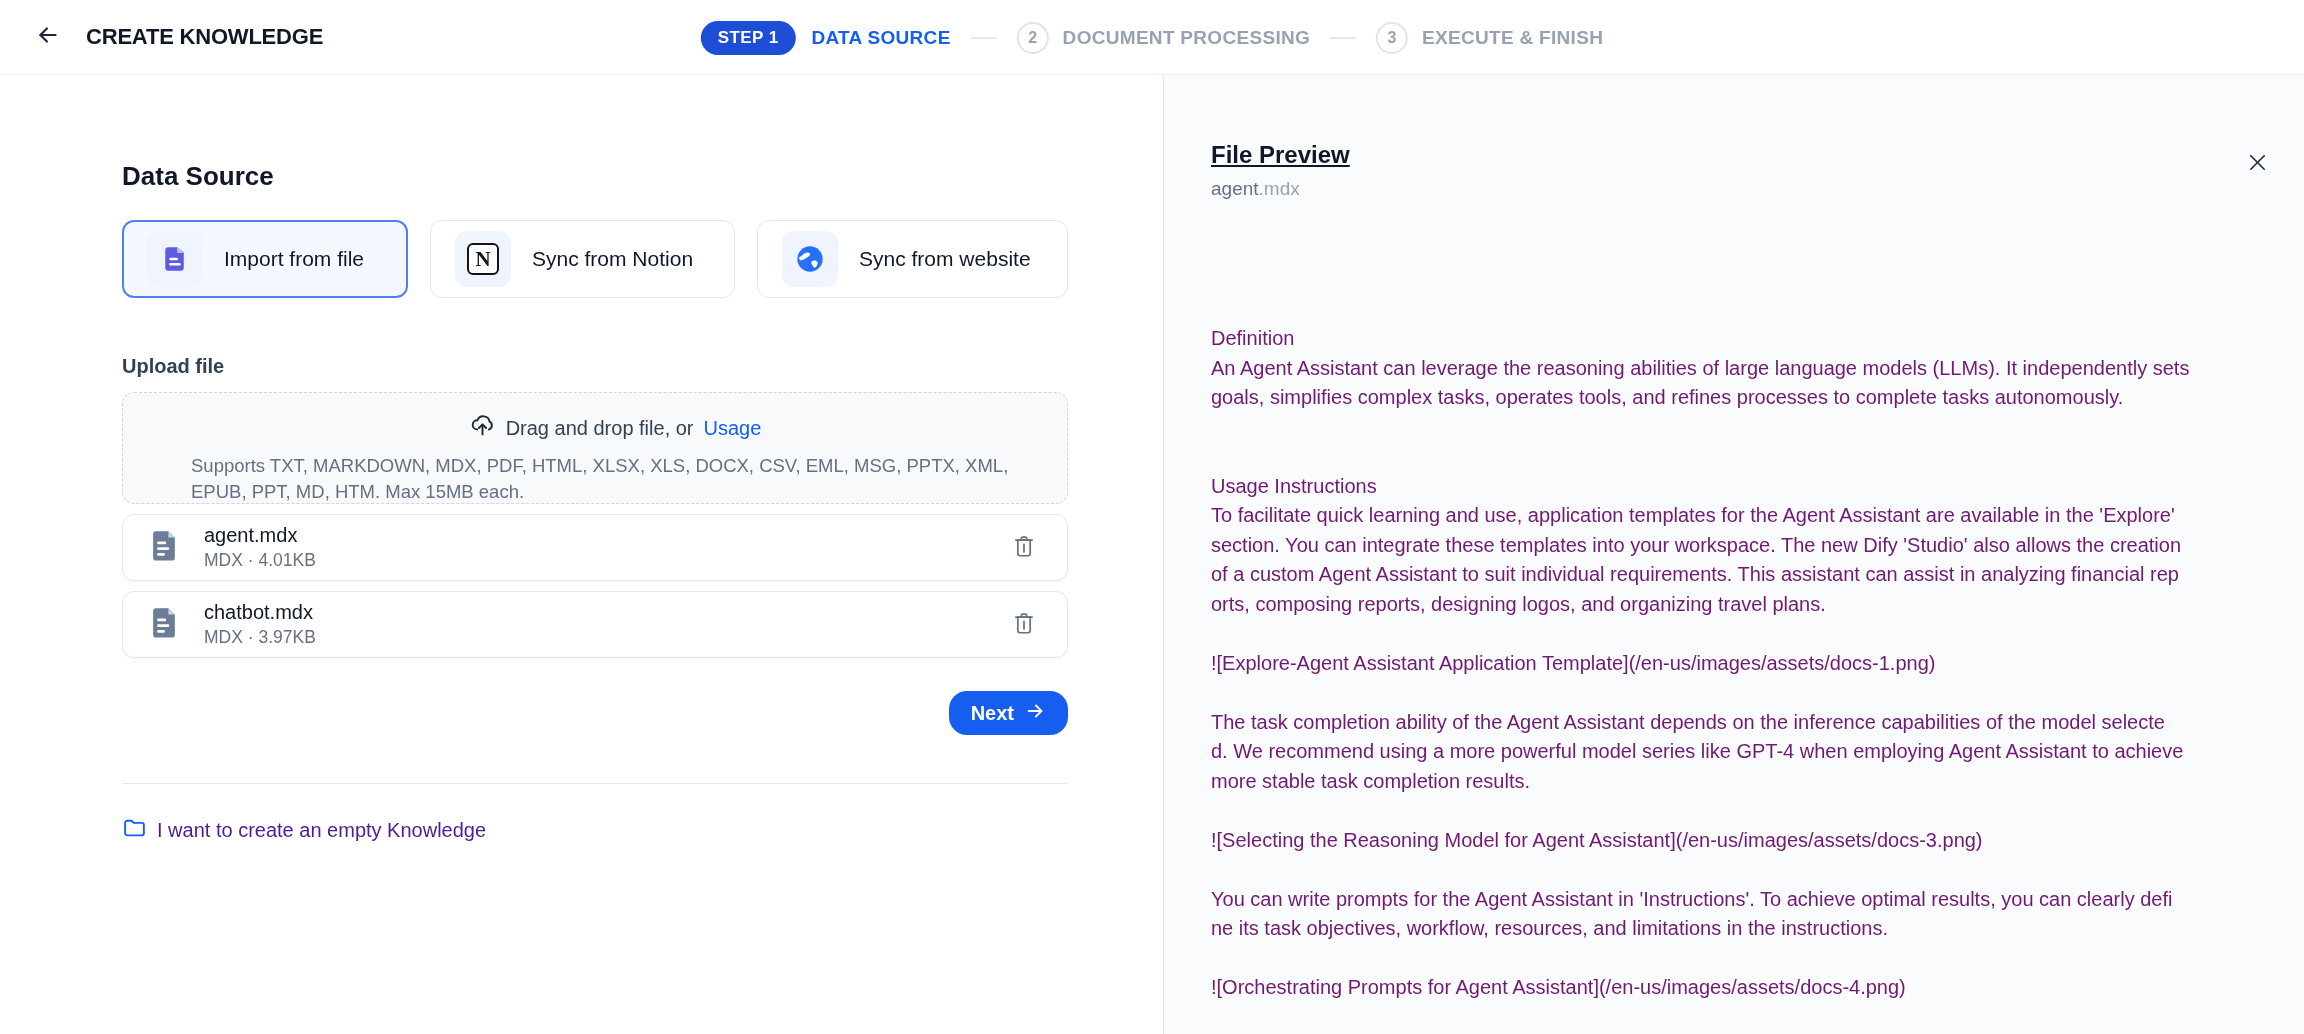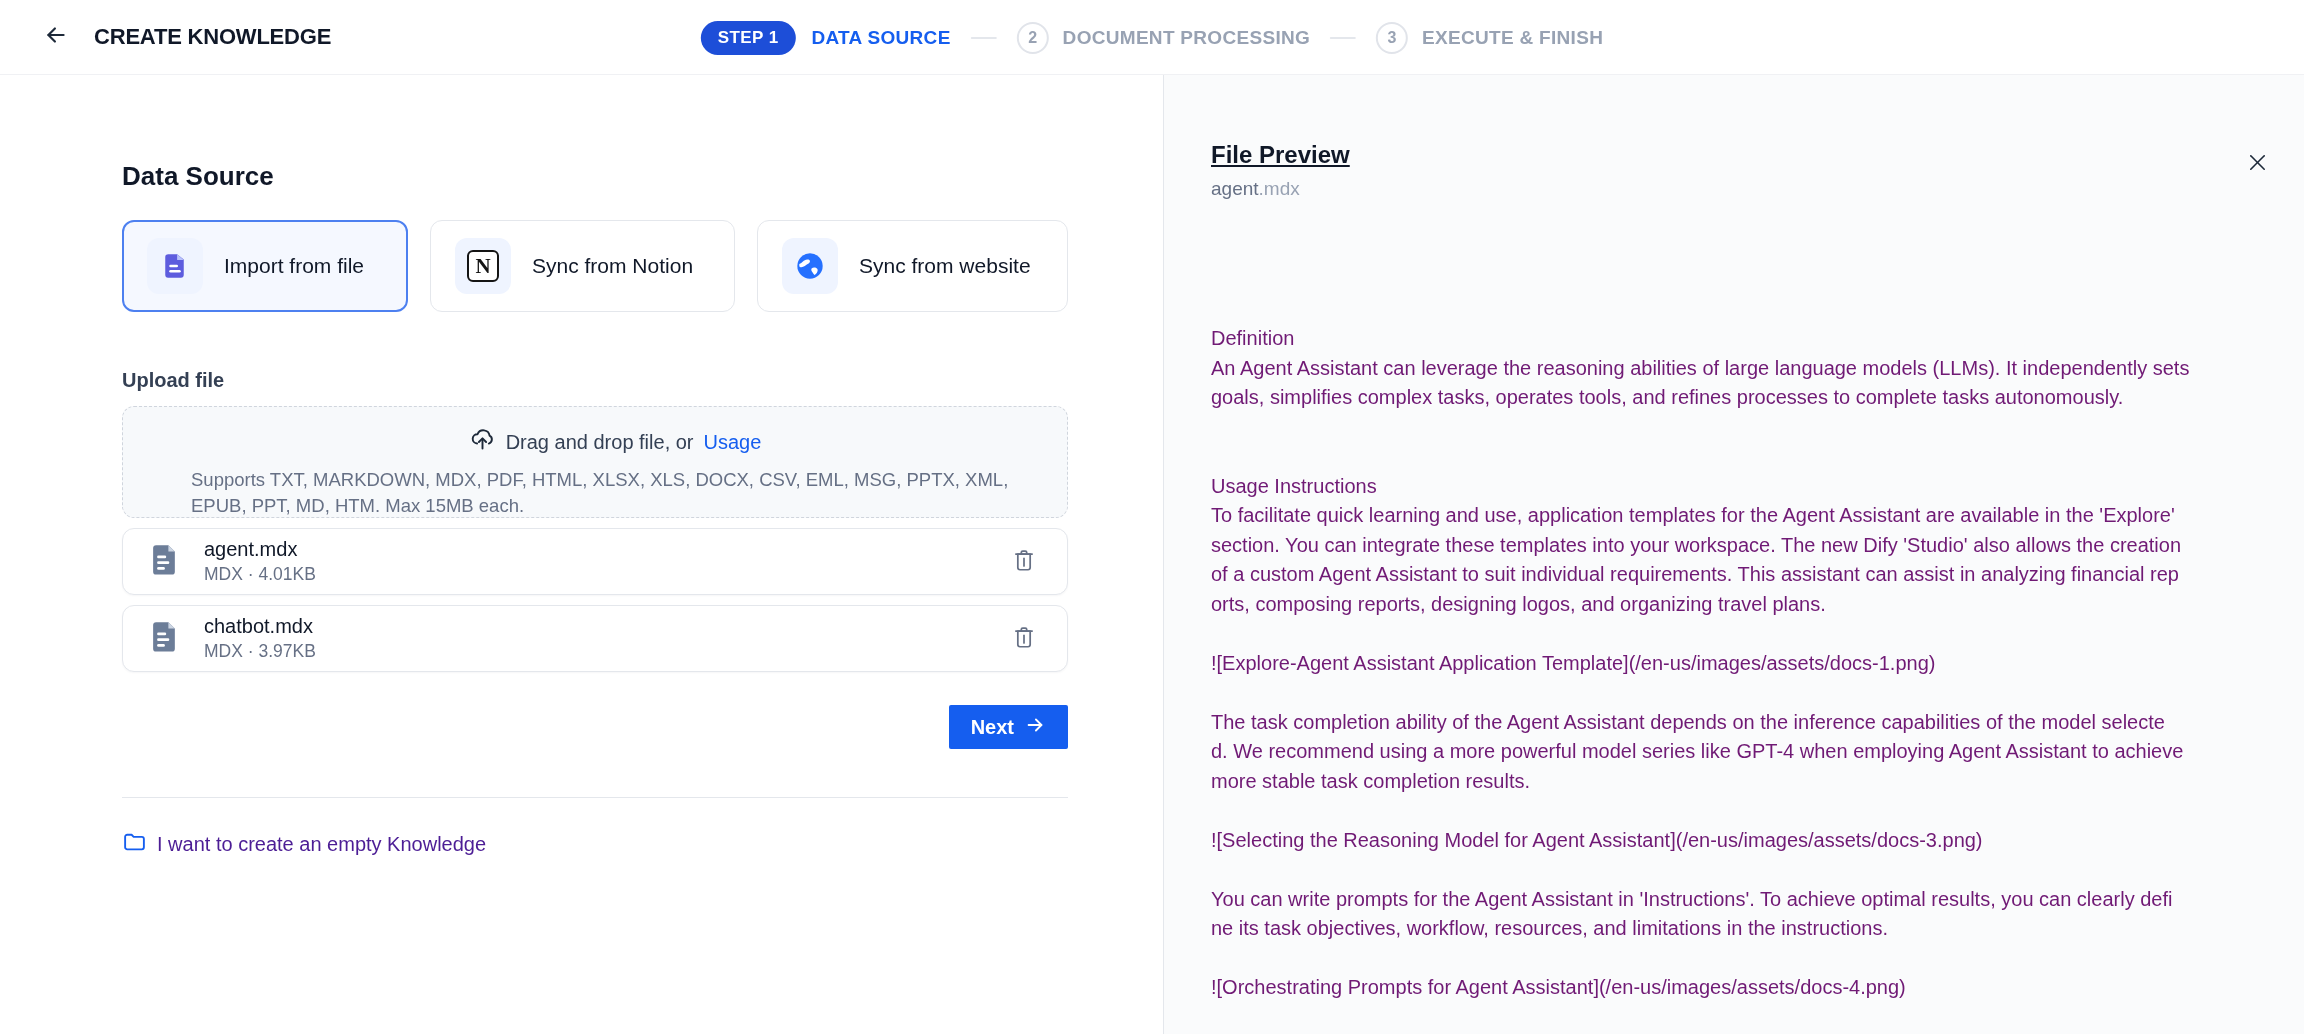--- a/index.html
+++ b/index.html
@@ -1,21 +1,21 @@
 <!DOCTYPE html>
 <html><head>
 <meta charset="utf-8">
 <style>
   * { margin:0; padding:0; box-sizing:border-box; }
   html,body { width:2304px; height:1034px; overflow:hidden; background:#fff;
     font-family:"Liberation Sans","DejaVu Sans",sans-serif; color:#101828; }
 
   
   .header { position:relative; height:75px; display:flex; align-items:center;
-    padding-left:36px; background:#fff; border-bottom:1px solid #f0f1f4; }
+    padding-left:28px; background:#fff; border-bottom:1px solid #f0f1f4; }
   .back-btn { width:40px; height:40px; display:flex; align-items:center; justify-content:center;
     cursor:pointer; border-radius:8px; }
   .hdr-title { margin-left:18px; font-size:22px; font-weight:700; letter-spacing:-0.2px; color:#101828; }
   .steps { position:absolute; left:50%; top:0; transform:translateX(-50%); height:75px;
     display:flex; align-items:center; }
   .step-pill { height:34px; padding:0 17px; border-radius:17px; background:#1d4ed8; color:#fff;
     font-size:17px; font-weight:700; letter-spacing:0.4px; display:flex; align-items:center; }
   .step-label-active { margin-left:16px; font-size:19px; font-weight:700; letter-spacing:0.3px; color:#155eef; }
   .step-dash { width:26px; height:2px; background:#e4e7ec; margin:0 20px; border-radius:1px; }
   .step-circle { width:32px; height:32px; border-radius:50%; border:2px solid #e1e4ea;
@@ -24,21 +24,21 @@
 
   
   .main { display:flex; height:959px; }
   .left-pane { width:1164px; background:#fff; border-right:1px solid #e4e7ec; }
   .left-inner { margin-left:122px; width:946px; }
   .right-pane { flex:1; background:#fafbfc; position:relative; padding-left:47px; }
 
   
   .ds-heading { padding-top:86px; font-size:26px; font-weight:700; color:#101828; }
   .cards { margin-top:28px; display:flex; gap:22px; }
-  .card { height:92px; border:1px solid #e4e7ec; border-radius:12px; background:#fff;
+  .card { height:78px; border:1px solid #e4e7ec; border-radius:12px; background:#fff;
     display:flex; align-items:center; padding-left:24px; cursor:pointer; }
   .card.selected { border:2px solid #4d80f0; background:#f5f8ff; padding-left:23px; }
   .card-1 { width:286px; } .card-2 { width:305px; } .card-3 { width:311px; }
   .card-iconbox { width:56px; height:56px; border-radius:12px; background:#eff4ff;
     display:flex; align-items:center; justify-content:center; flex:0 0 auto; }
   .card-label { margin-left:21px; font-size:21px; font-weight:500; color:#101828; white-space:nowrap; }
   .notion-box { width:32px; height:32px; border:2px solid #141414; border-radius:6px; background:#fff;
     display:flex; align-items:center; justify-content:center;
     font-family:"Liberation Serif","DejaVu Serif",serif; font-weight:700; font-size:21px; color:#141414; }
 
@@ -53,21 +53,21 @@
   .file-row { margin-top:10px; height:67px; border:1px solid #e4e7ec; border-radius:12px; background:#fff;
     display:flex; align-items:center; padding:0 26px; box-shadow:0 1px 2px rgba(16,24,40,0.04); }
   .file-row:first-of-type { margin-top:23px; }
   .file-text { margin-left:24px; }
   .file-name { font-size:20px; font-weight:500; color:#101828; }
   .file-meta { margin-top:3px; font-size:17.5px; color:#667085; }
   .trash-btn { margin-left:auto; width:34px; height:34px; display:flex; align-items:center;
     justify-content:center; cursor:pointer; border-radius:8px; }
 
   .next-row { margin-top:33px; display:flex; justify-content:flex-end; }
-  .next-btn { height:44px; padding:0 22px; background:#155eef; border:none; border-radius:2px;
+  .next-btn { height:44px; padding:0 22px; background:#155eef; border:none; border-radius:18px;
     color:#fff; font-size:20px; font-weight:600; display:flex; align-items:center; gap:10px;
     cursor:pointer; font-family:inherit; }
 
   .divider { margin-top:48px; border-top:1px solid #e4e7ec; }
   .empty-link { margin-top:31px; display:flex; align-items:center; gap:10px; cursor:pointer;
     color:#4c1d95; font-size:20px; font-weight:500; }
 
   
   .pv-title { padding-top:66px; font-size:24px; font-weight:700; color:#101828;text-decoration:underline; }
   .pv-file { margin-top:9px; font-size:19px; color:#667085; }

